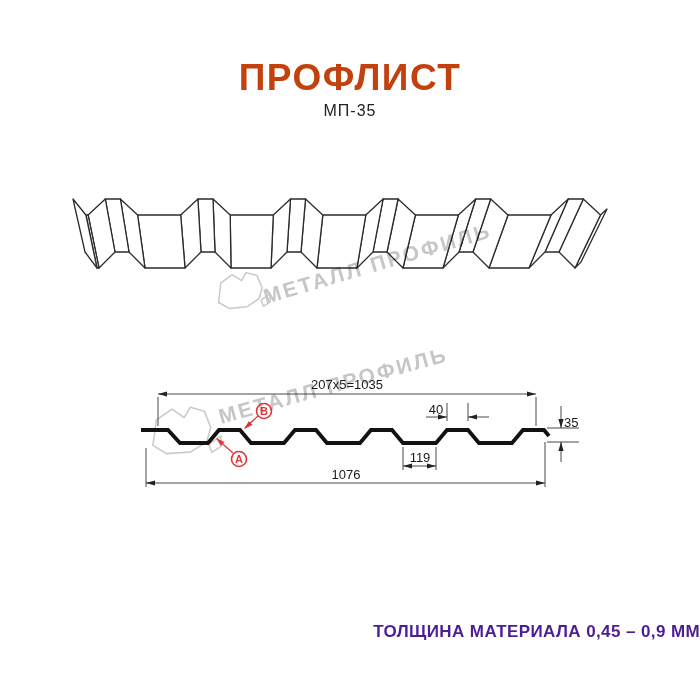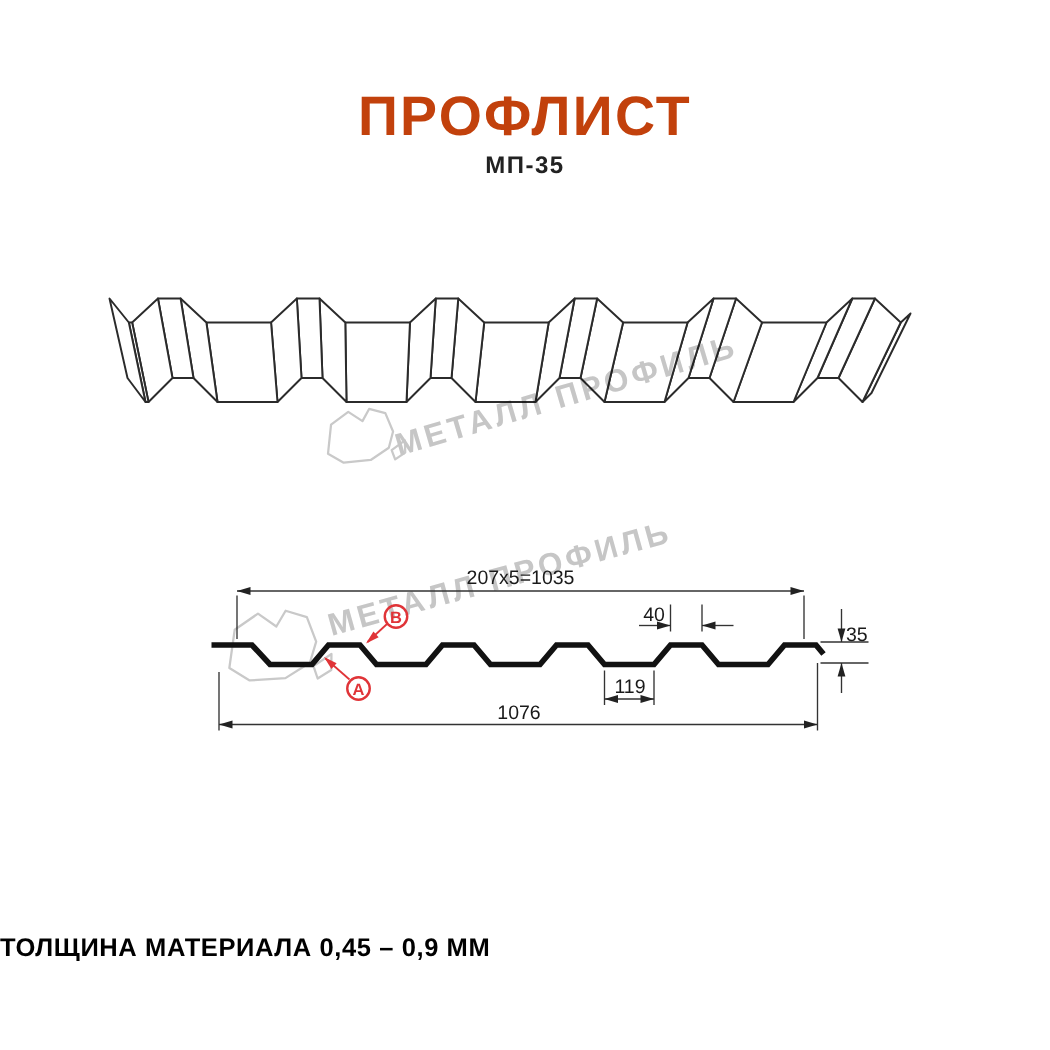--- a/index.html
+++ b/index.html
@@ -6,25 +6,25 @@
   .canvas{
     position:relative;width:700px;height:700px;background:#ffffff;
     overflow:hidden;font-family:"Liberation Sans", sans-serif;
   }
   .title{
     position:absolute;left:0;top:57px;width:700px;text-align:center;
     font-size:37px;font-weight:bold;letter-spacing:1.5px;color:#c2410c;
   }
   .subtitle{
     position:absolute;left:0;top:102px;width:700px;text-align:center;
-    font-size:16px;font-weight:700;letter-spacing:1px;color:#222;
+    font-size:16px;font-weight:400;letter-spacing:1px;color:#222;
   }
   .thickness{
-    position:absolute;left:0;top:622px;width:700px;text-align:left;
-    font-size:17px;font-weight:600;letter-spacing:0.4px;color:#000000;
+    position:absolute;left:0;top:622px;width:700px;text-align:right;
+    font-size:17px;font-weight:600;letter-spacing:0.4px;color:#4c1d95;
   }
   svg{position:absolute;left:0;top:0;}
   .wmtext{
     font-family:"Liberation Sans", sans-serif;
     font-weight:bold;font-size:21px;letter-spacing:2.5px;fill:#c6c6c6;
   }
   .dimtext{
     font-family:"Liberation Sans", sans-serif;
     font-size:13px;fill:#1a1a1a;
   }

